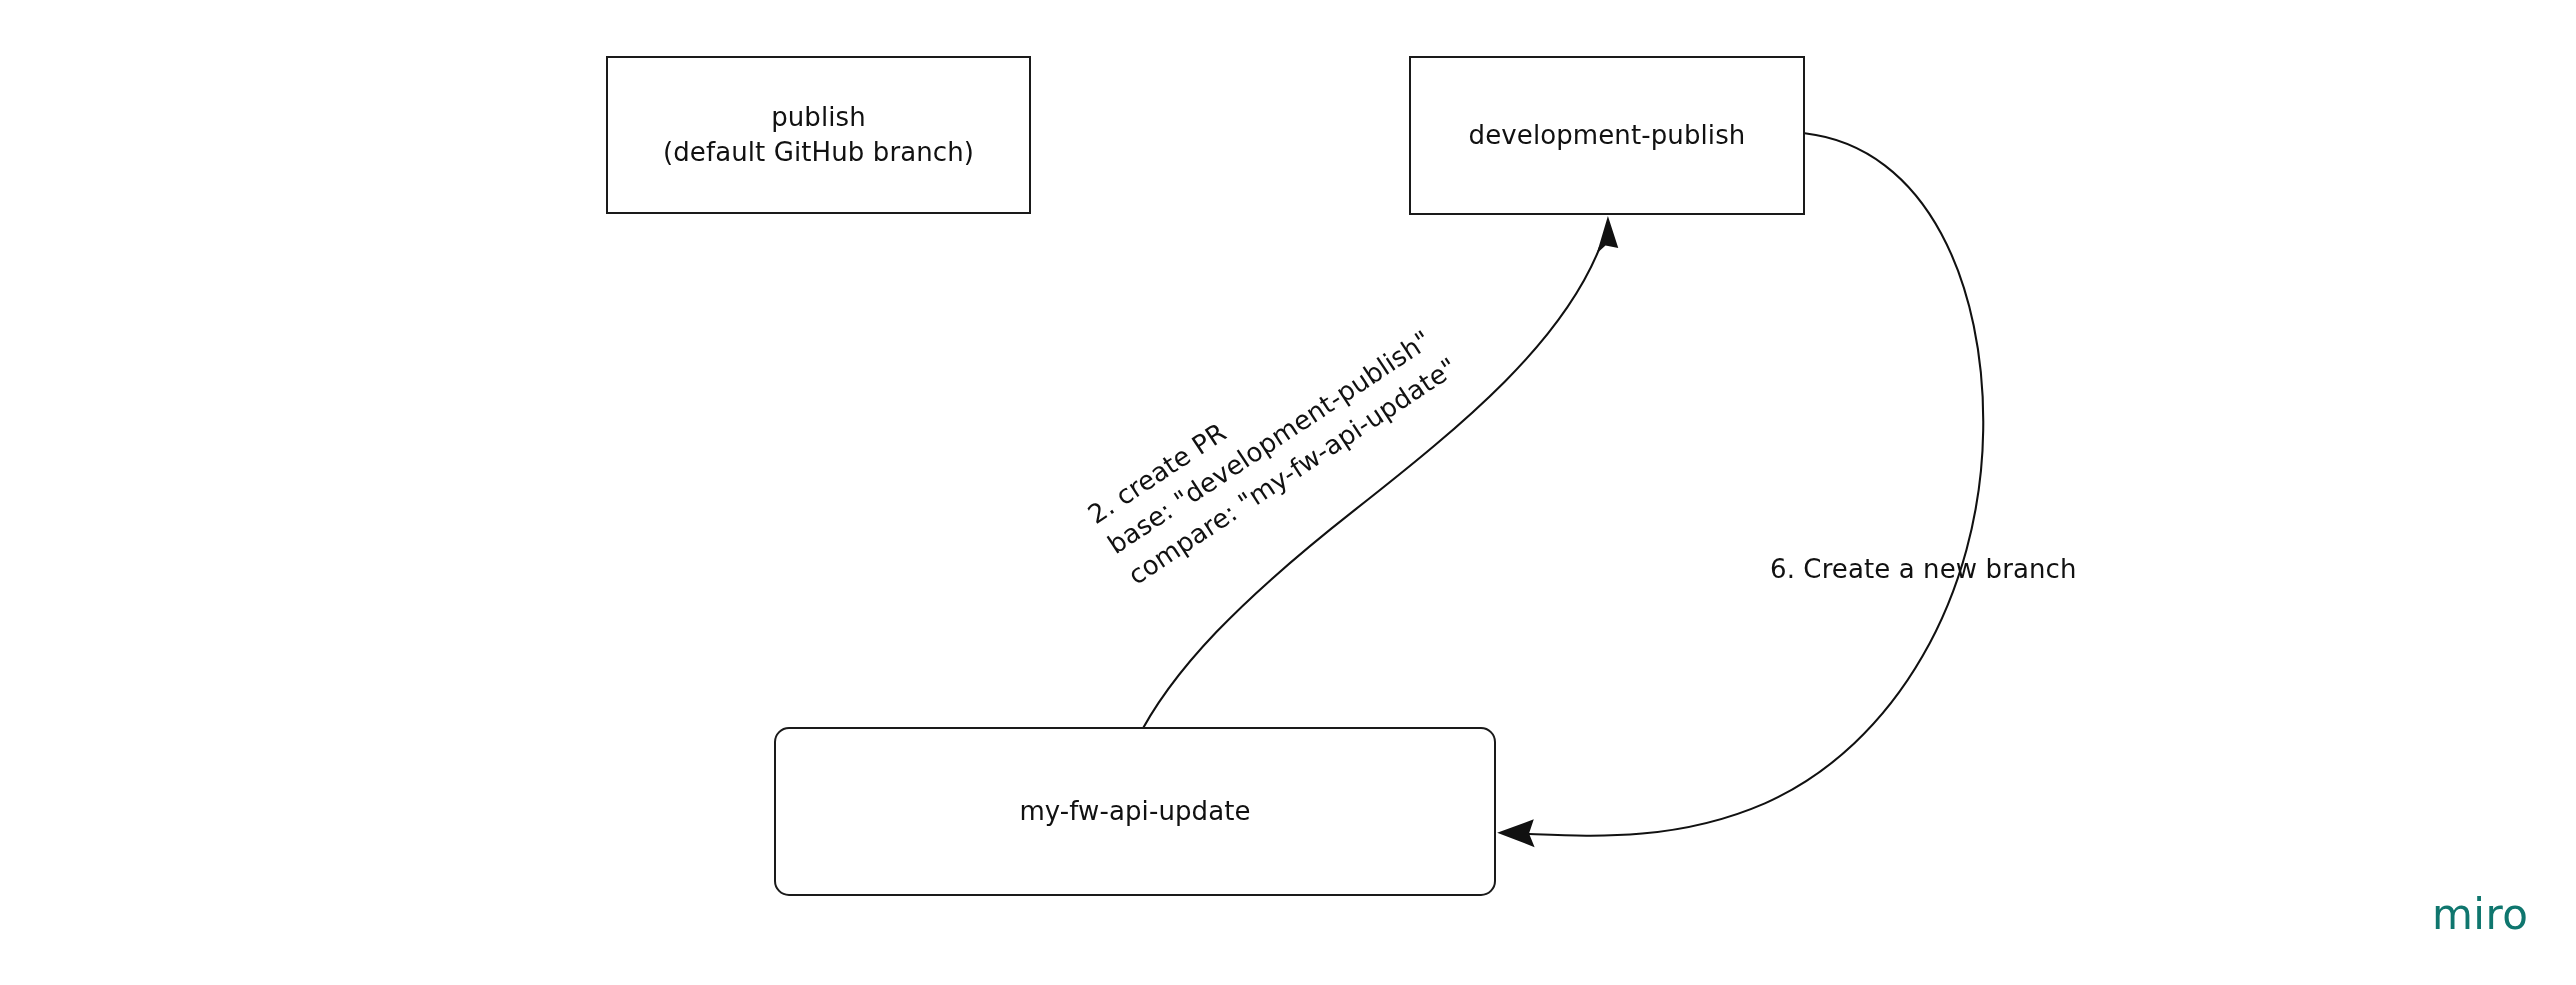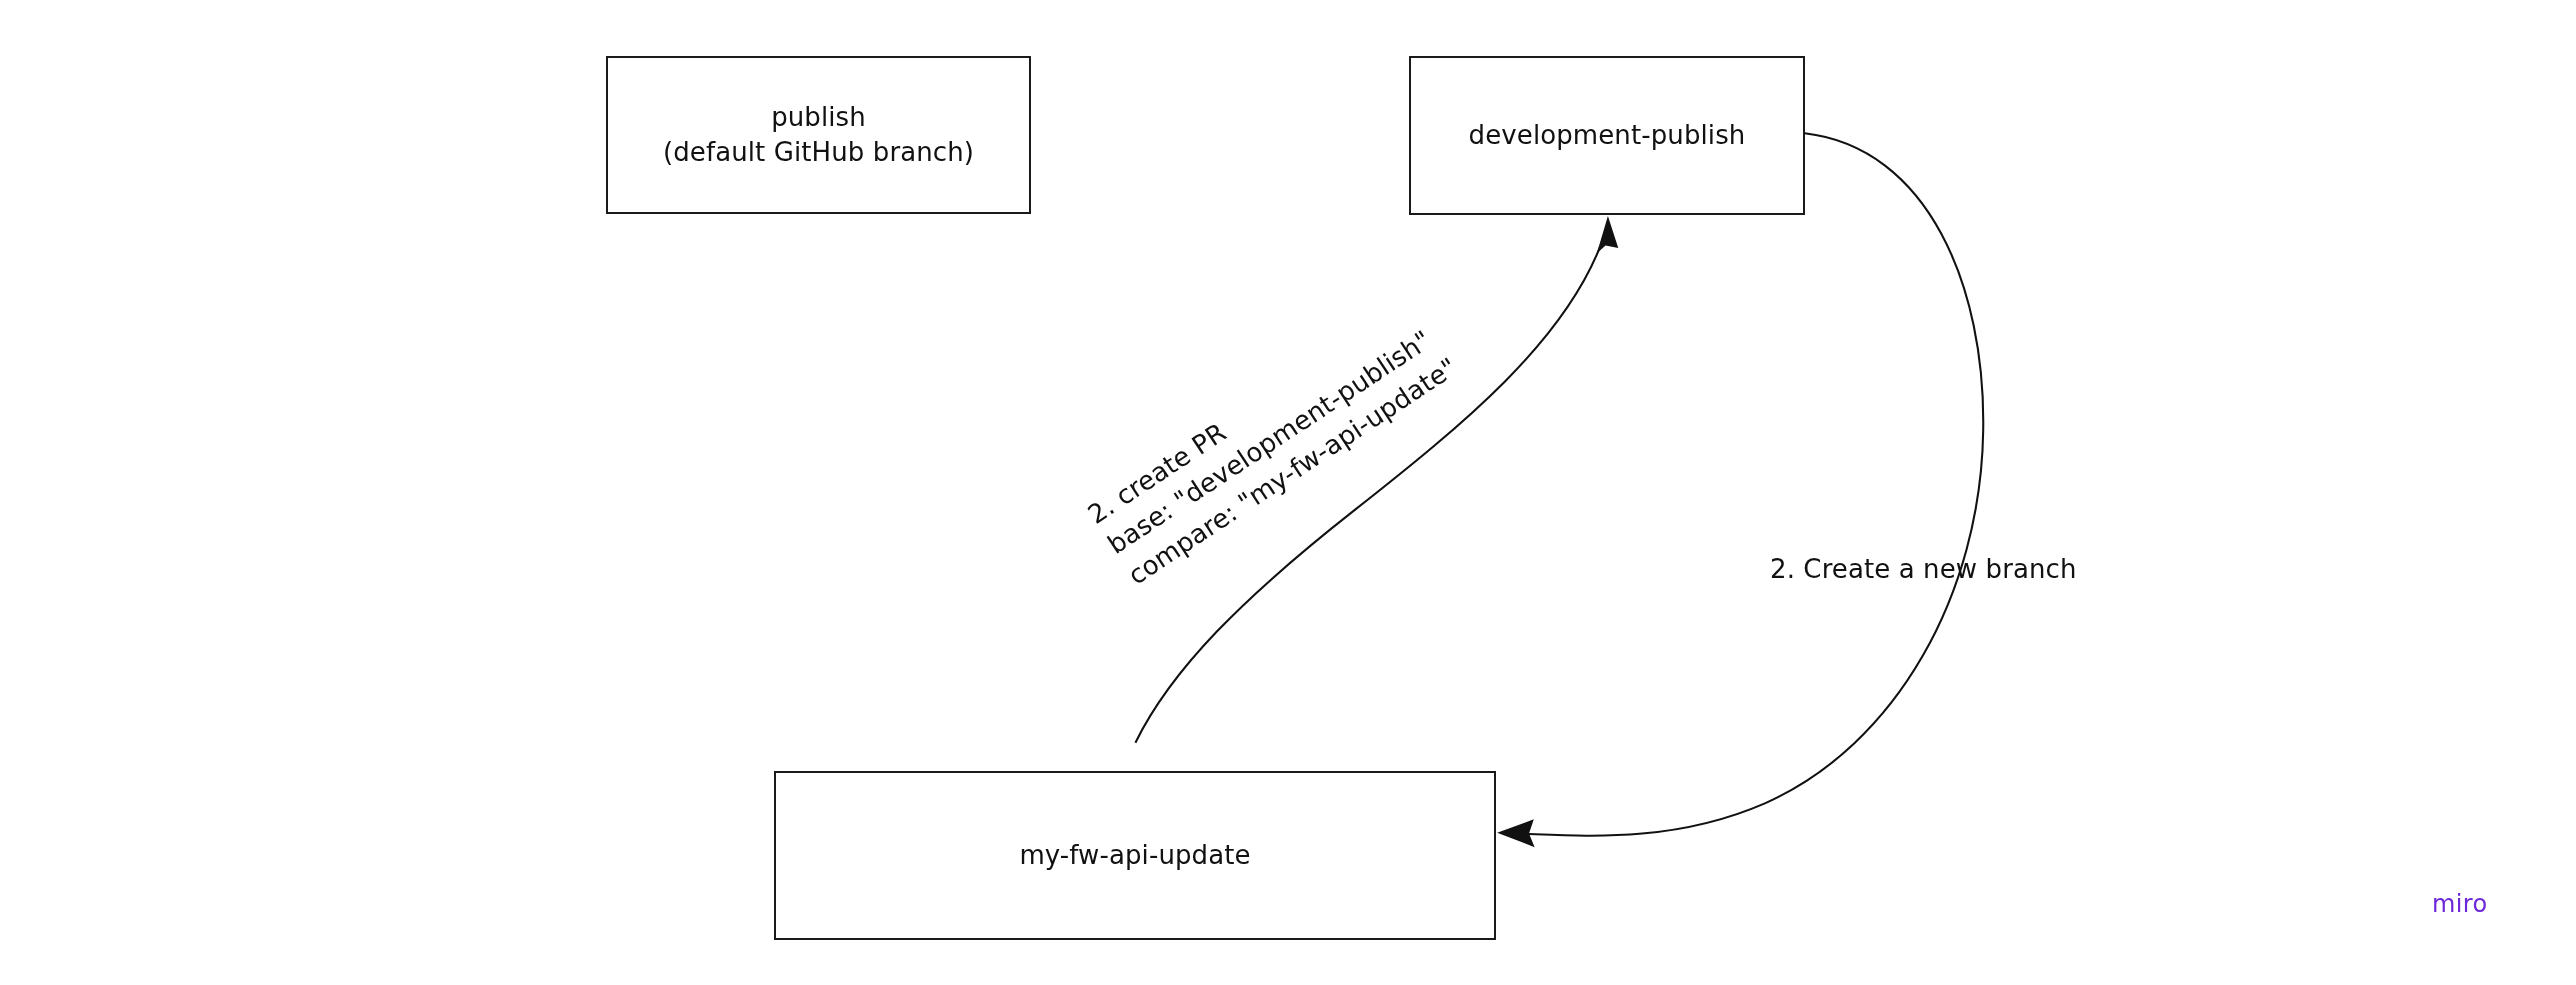--- a/index.html
+++ b/index.html
@@ -38,23 +38,24 @@
   }
   #node-development-publish {
     left: 1409px;
     top: 56px;
     width: 396px;
     height: 159px;
     text-align: right;
   }
   #node-my-fw-api-update {
     left: 774px;
-    top: 771px;
+    top: 727px;
     width: 722px;
     height: 169px;
+    border-radius: 15px;
   }
   #edges {
     position: absolute;
     left: 0;
     top: 0;
     width: 2576px;
     height: 986px;
     pointer-events: none;
   }
   .edge-path {
@@ -81,22 +82,22 @@
   #label-create-pr {
     left: 1141px;
     top: 484px;
     transform: rotate(-33.5deg);
     transform-origin: 0 100%;
   }
   #watermark-miro {
     position: absolute;
     left: 2432px;
     top: 890px;
-    color: #6d28d9;
-    font-size: 24px;
+    color: #0f766e;
+    font-size: 42px;
     letter-spacing: 0.4px;
     font-weight: 400;
   }
 </style>
 </head>
 <body>
 
 <div id="canvas">
 
   <svg id="edges" viewBox="0 0 3233 1237" width="2576" height="986" xmlns="http://www.w3.org/2000/svg">
@@ -117,21 +118,21 @@
     </g>
   </svg>
 
   <div class="node" id="node-publish">publish
 (default GitHub branch)</div>
 
   <div class="node" id="node-development-publish">development-publish</div>
 
   <div class="node" id="node-my-fw-api-update">my-fw-api-update</div>
 
-  <div class="edge-label" id="label-create-branch">2. Create a new branch</div>
+  <div class="edge-label" id="label-create-branch">6. Create a new branch</div>
 
   <div class="edge-label" id="label-create-pr"><span>2. create PR</span>
 <span>base: "development-publish"</span>
 <span>compare: "my-fw-api-update"</span></div>
 
   <div id="watermark-miro">miro</div>
 
 </div>
 
 

